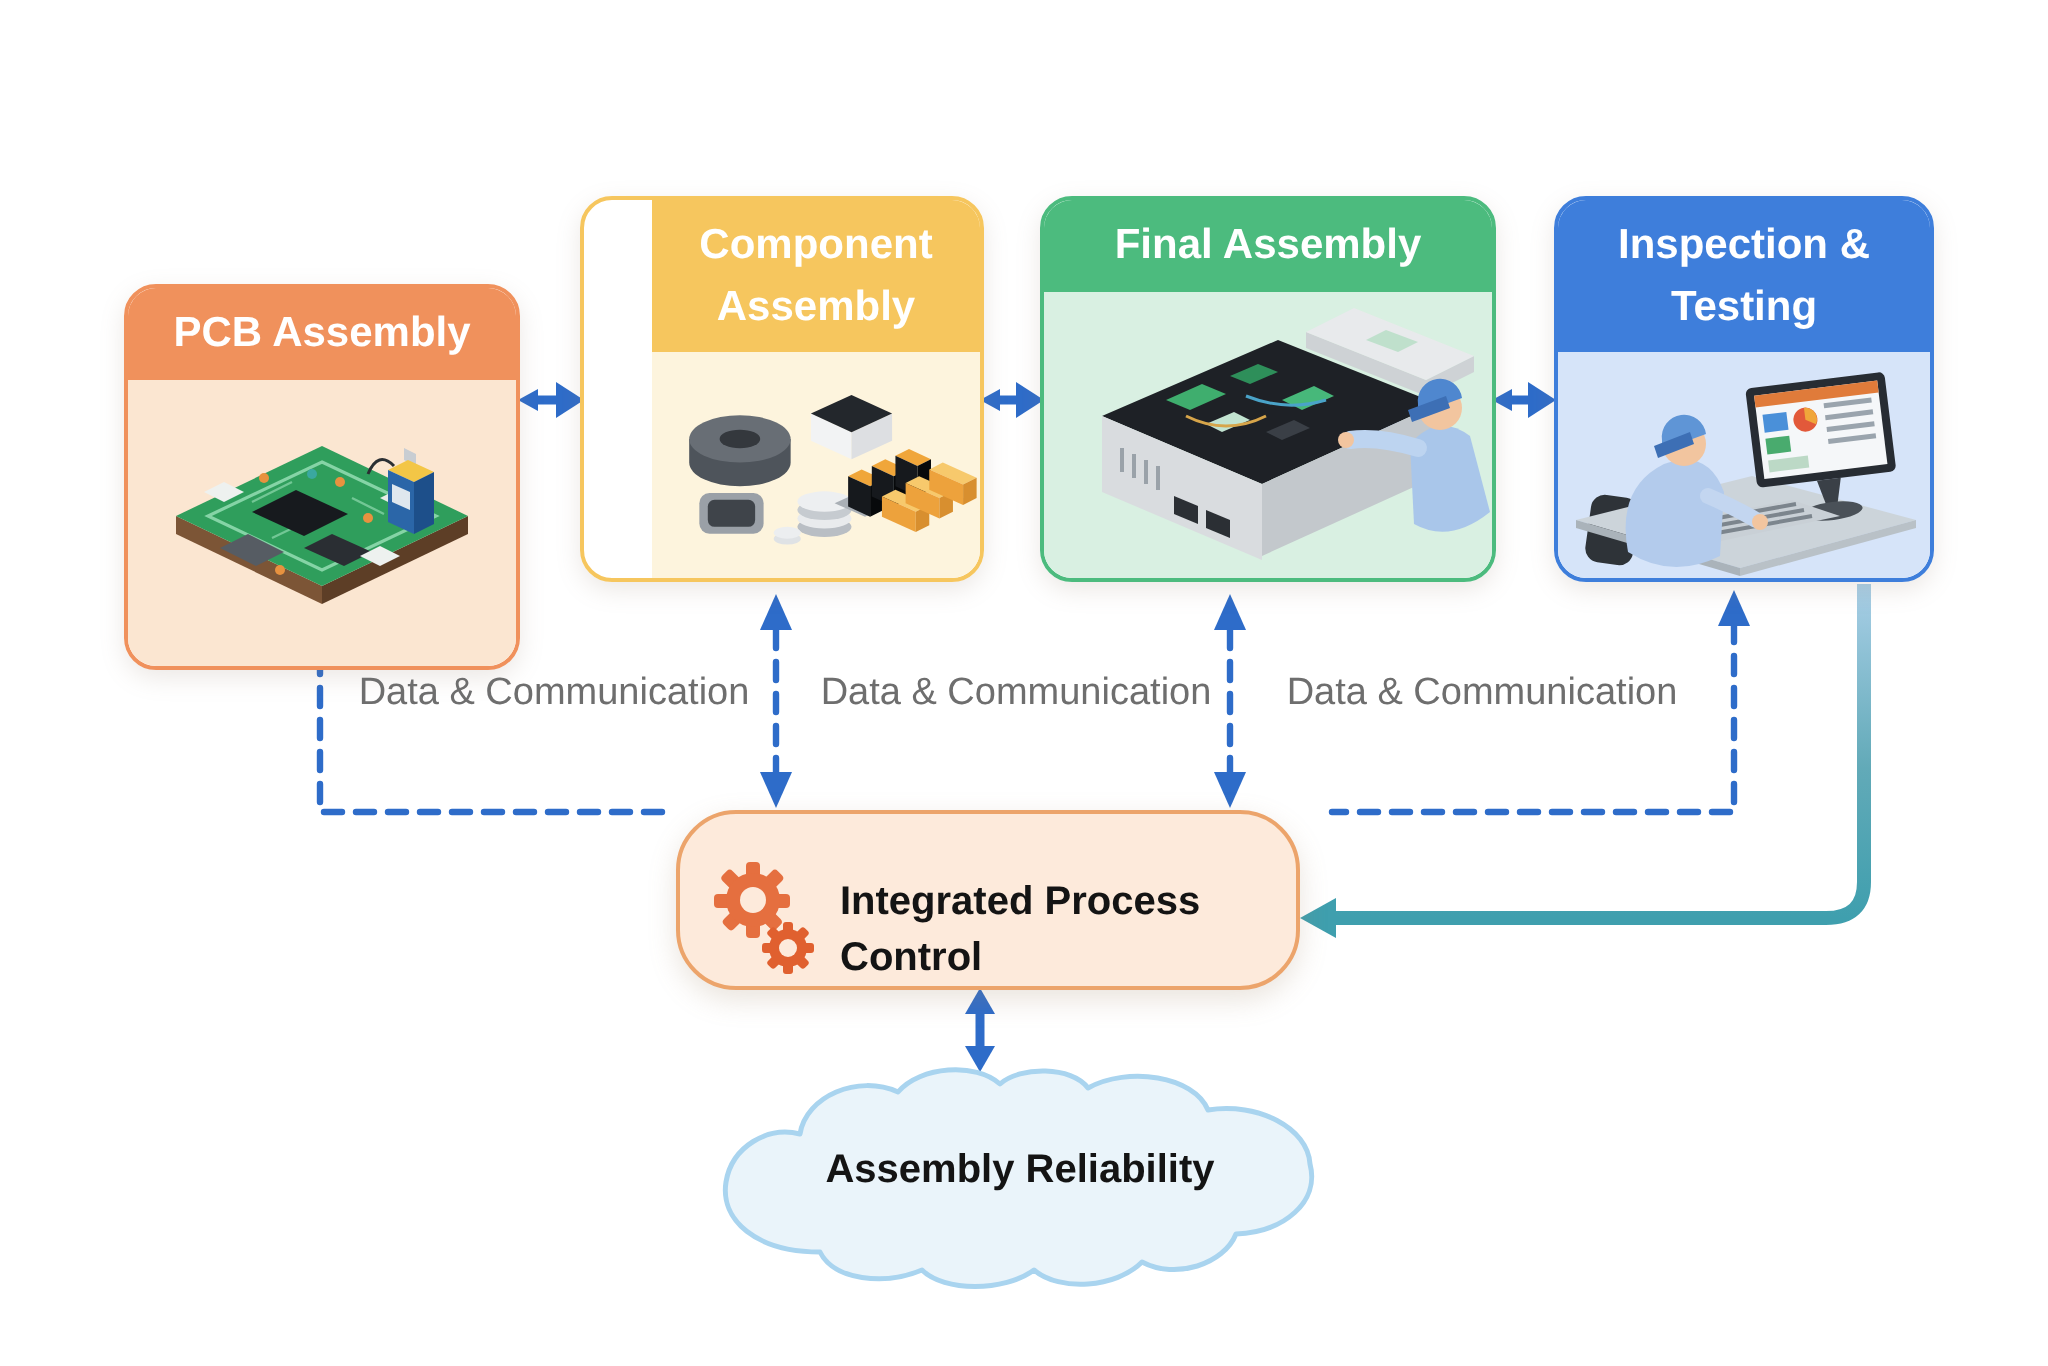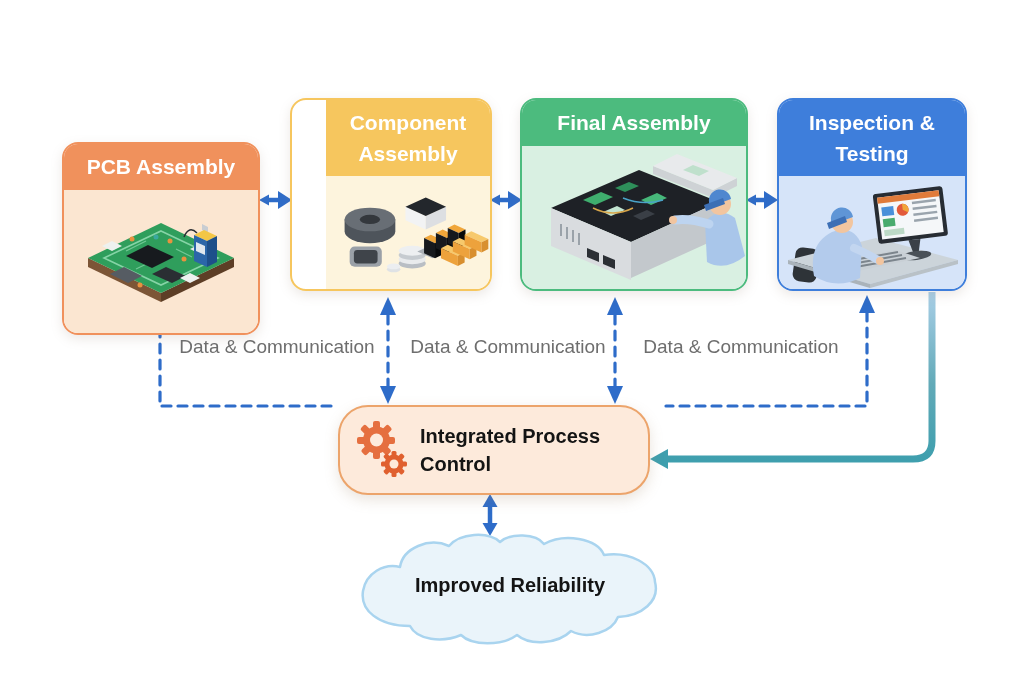--- a/index.html
+++ b/index.html
@@ -267,21 +267,21 @@
         <path d="M186,76 Q166,70 152,72" stroke="#bdd4f0" stroke-width="9" stroke-linecap="round" fill="none"></path>
         <circle cx="150" cy="72" r="4" fill="#f2c59f"></circle>
       </svg>
     </div>
   </div>
 
   <div class="data-label" id="dlabel1">Data &amp; Communication</div>
   <div class="data-label" id="dlabel2">Data &amp; Communication</div>
   <div class="data-label" id="dlabel3">Data &amp; Communication</div>
 
-  <div class="control-box" style="background: rgb(253, 234, 219); border-color: rgb(236, 164, 107);">
+  <div class="control-box" style="background: rgb(253, 234, 219); border-color: rgb(236, 164, 107); align-items: flex-end;">
     <span class="gearwrap">
       <svg width="56" height="60" viewBox="0 0 56 60">
         <g fill="#e56f3f">
           <g>
             <rect x="19" y="3" width="7" height="9" rx="2"></rect>
             <rect x="19" y="32" width="7" height="9" rx="2"></rect>
             <rect x="3" y="19" width="9" height="7" rx="2"></rect>
             <rect x="32" y="19" width="9" height="7" rx="2"></rect>
             <rect x="19" y="3" width="7" height="9" rx="2" transform="rotate(45 22.5 22)"></rect>
             <rect x="19" y="32" width="7" height="9" rx="2" transform="rotate(45 22.5 22)"></rect>
@@ -317,16 +317,16 @@
                C110,5 138,3 150,14
                C160,5 186,5 194,16
                C214,5 247,10 254,27
                C279,23 304,36 305,54
                C310,73 292,88 268,89
                C262,104 238,112 221,103
                C208,116 180,118 167,107
                C152,118 122,118 111,107
                C92,115 67,112 60,98 Z" fill="#eaf4fa" stroke="#a9d4ef" stroke-width="2.5" stroke-linejoin="round"></path>
     </svg>
-    <div class="cloud-label">Improved Reliability</div>
+    <div class="cloud-label">Assembly Reliability</div>
   </div>
 
 </div>
 
 </body></html>

